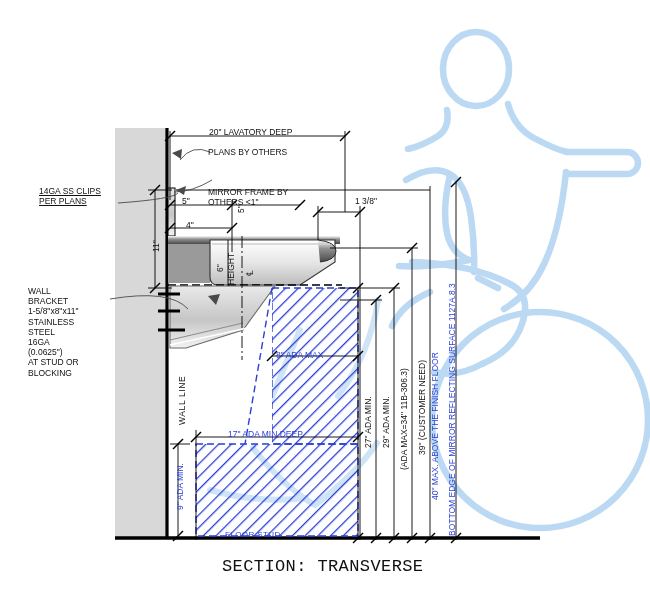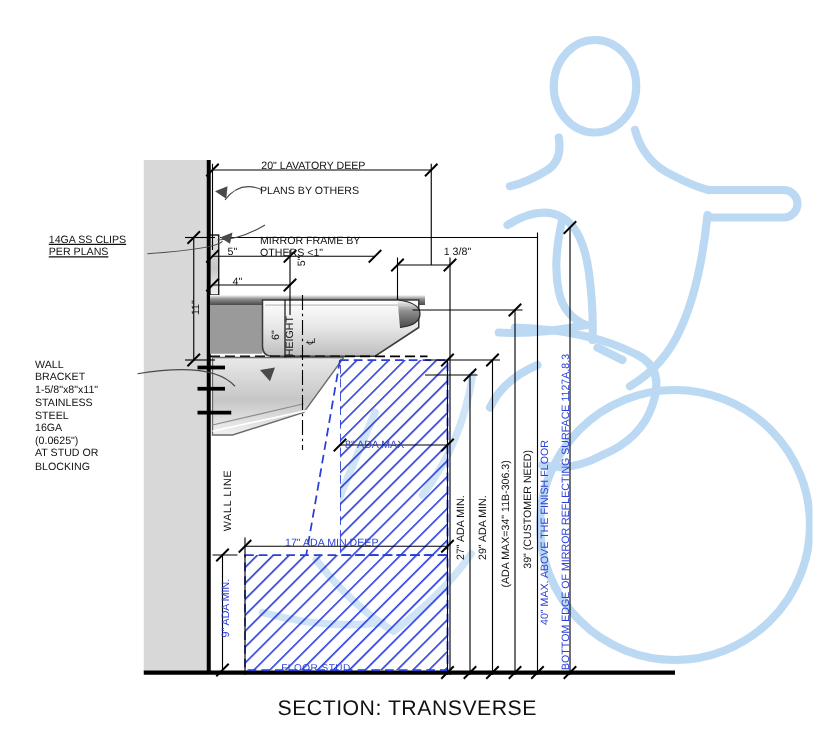--- a/index.html
+++ b/index.html
@@ -244,15 +244,15 @@
 <div class="lbl vert" style="left:363px;top:448px;transform:rotate(-90deg);">27" ADA MIN.</div>
 <div class="lbl vert" style="left:381px;top:448px;transform:rotate(-90deg);">29" ADA MIN.</div>
 <div class="lbl vert" style="left:399px;top:470px;transform:rotate(-90deg);">(ADA MAX=34" 11B-306.3)</div>
 <div class="lbl vert" style="left:417px;top:455px;transform:rotate(-90deg);">39" (CUSTOMER NEED)</div>
 <div class="lbl blue vert" style="left:430px;top:500px;transform:rotate(-90deg);">40" MAX. ABOVE THE FINISH FLOOR</div>
 <div class="lbl blue vert" style="left:447px;top:536px;transform:rotate(-90deg);">BOTTOM EDGE OF MIRROR REFLECTING SURFACE 1127A.8.3</div>
 
 <div class="lbl vert" style="left:177px;top:425px;transform:rotate(-90deg);letter-spacing:.6px;">WALL LINE</div>
 <div class="lbl blue" style="left:225px;top:530px;letter-spacing:.4px;font-size:8px;">FLOOR STUD</div>
 
-<div class="title" style="left:222px;top:557px;">SECTION: TRANSVERSE</div>
+<div class="title" style="left:222px;top:557px;font-family:Liberation Mono, monospace;">SECTION: TRANSVERSE</div>
 
 </div>
 
 </body></html>

